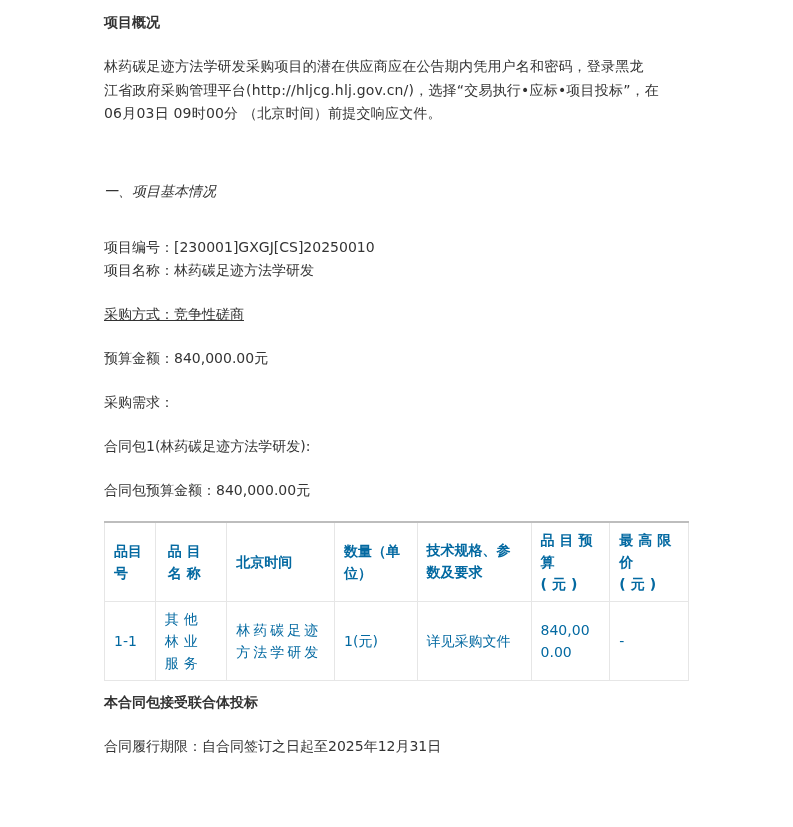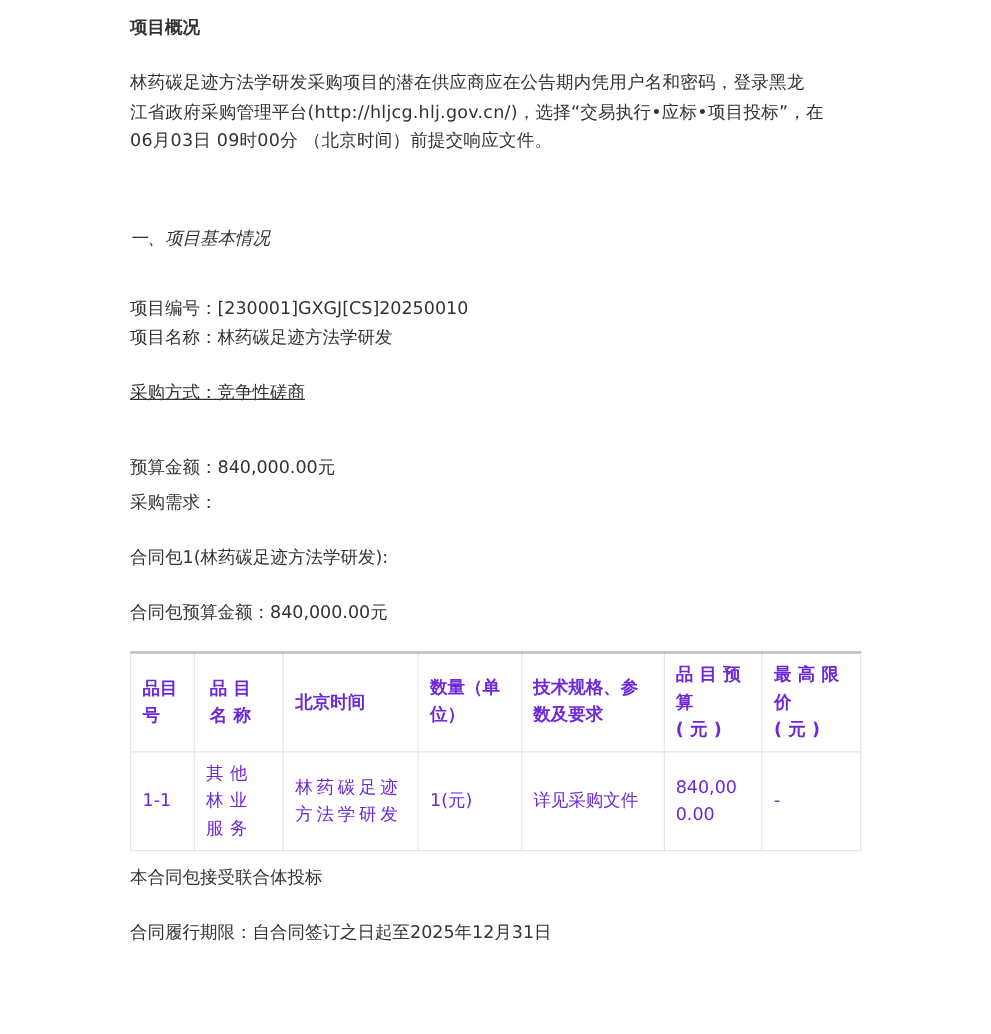--- a/index.html
+++ b/index.html
@@ -7,21 +7,21 @@
       width: 793px; height: 827px; position: relative; overflow: hidden;
       font-family: "DejaVu Sans", "Liberation Sans", sans-serif;
       color: #333333; font-size: 14px;
     }
     .doc { position: absolute; left: 104px; top: 0; width: 586px; }
     .p { position: absolute; left: 0; white-space: nowrap; line-height: 20px; }
     .intro { position: absolute; left: 0; top: 55px; width: 586px; line-height: 23.5px; letter-spacing: 0.2px; text-align: justify; }
     .intro span { display: block; white-space: nowrap; }
     table.items {
       position: absolute; left: 0; top: 521px; width: 585px;
-      border-collapse: collapse; font-size: 14px; color: #6d28d9;
+      border-collapse: collapse; font-size: 14px; color: #0369a1;
       border-top: 2px solid #bdbdbd;
     }
     table.items th, table.items td {
       border: 1px solid #e6e6e6; padding: 6px 9px; text-align: left; vertical-align: middle;
       line-height: 22px;
     }
     table.items th { font-weight: bold; height: 44px; }
     table.items td { height: 42px; }
     .spaced { letter-spacing: 5px; }
   </style>
@@ -34,45 +34,45 @@
   <div class="intro">
     <span>林药碳足迹方法学研发采购项目的潜在供应商应在公告期内凭用户名和密码，登录黑龙</span>
     <span>江省政府采购管理平台(http://hljcg.hlj.gov.cn/)，选择“交易执行•应标•项目投标”，在</span>
     <span>06月03日 09时00分 （北京时间）前提交响应文件。</span>
   </div>
 
   <div class="p" style="top:181px;font-style:italic;">一、项目基本情况</div>
   <div class="p" style="top:215px;margin-top:22px;">项目编号：[230001]GXGJ[CS]20250010</div>
   <div class="p" style="top:260px;">项目名称：林药碳足迹方法学研发</div>
   <div class="p" style="top:304px;text-decoration:underline;">采购方式：竞争性磋商</div>
-  <div class="p" style="top:348px;margin-top:16px;">预算金额：840,000.00元</div>
+  <div class="p" style="top:348px;">预算金额：840,000.00元</div>
   <div class="p" style="top:392px;">采购需求：</div>
   <div class="p" style="top:436px;">合同包1(林药碳足迹方法学研发):</div>
   <div class="p" style="top:480px;">合同包预算金额：840,000.00元</div>
 
   <table class="items">
     <thead>
       <tr>
         <th style="width:32px;">品目号</th>
         <th style="width:50px;padding-left:12px;" class="spaced">品目名称</th>
         <th style="width:90px;">北京时间</th>
-        <th style="width:64px;font-family:Liberation Mono, monospace;">数量（单位）</th>
+        <th style="width:64px;">数量（单位）</th>
         <th style="width:96px;font-family:Liberation Mono, monospace;">技术规格、参数及要求</th>
         <th style="width:60px;" class="spaced">品目预算(元)</th>
         <th style="width:60px;" class="spaced">最高限价(元)</th>
       </tr>
     </thead>
     <tbody>
       <tr>
         <td>1-1</td>
         <td class="spaced">其他林业服务</td>
         <td class="spaced" style="letter-spacing:3px;margin-left:31px;">林药碳足迹方法学研发</td>
         <td>1(元)</td>
         <td>详见采购文件</td>
         <td style="word-break:break-all;">840,000.00</td>
         <td>-</td>
       </tr>
     </tbody>
   </table>
 
-  <div class="p" style="top:692px;">本合同包接受联合体投标</div>
+  <div class="p" style="top:692px;font-weight:bold;">本合同包接受联合体投标</div>
   <div class="p" style="top:736px;">合同履行期限：自合同签订之日起至2025年12月31日</div>
 </div>
 
 </body></html>

